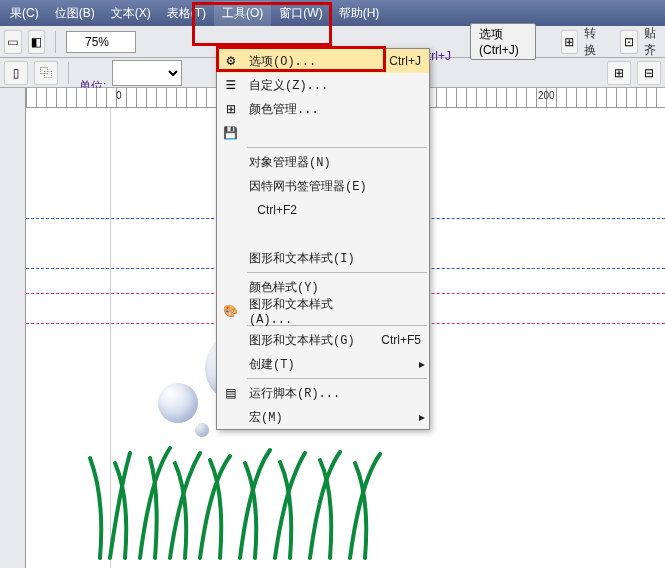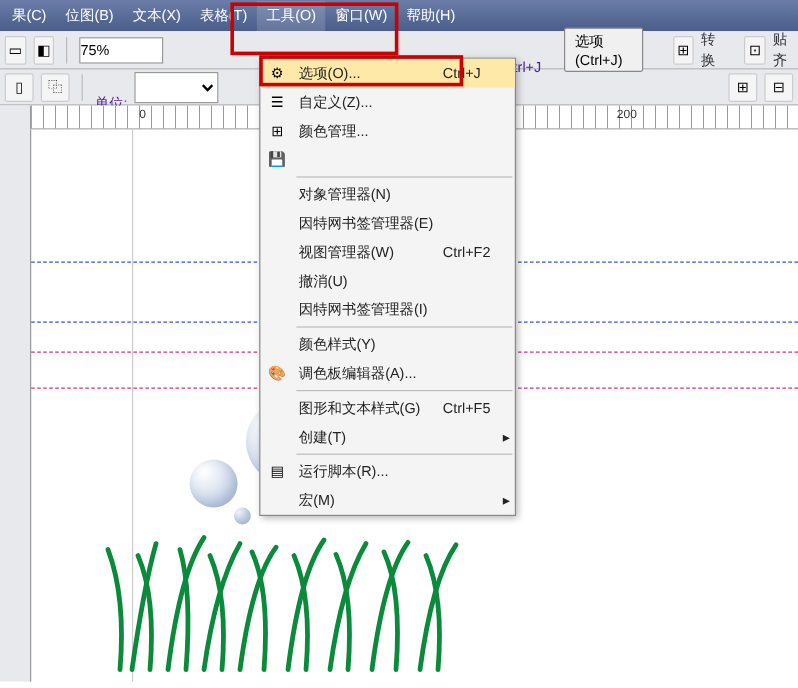--- a/index.html
+++ b/index.html
@@ -3,40 +3,40 @@
 <meta charset="utf-8">
 <style>
 *{margin:0;padding:0;box-sizing:border-box;font-family:"Microsoft YaHei",SimSun,sans-serif;font-size:12px;}
 body{background:#fff;width:665px;height:573px;overflow:hidden;position:relative;}
 .menubar{background:linear-gradient(#6b7da8,#4a5d8a);height:26px;display:flex;align-items:flex-end;padding-left:2px;color:#fff;}
 .menubar .menuitem{padding:4px 8px;cursor:default;}
 .toolbar1{height:32px;background:#e8e9ed;border-bottom:1px solid #aaa;display:flex;align-items:center;padding:0 4px;gap:6px;}
 .toolbar2{height:30px;background:#e8e9ed;border-bottom:1px solid #aaa;display:flex;align-items:center;padding:0 4px;gap:6px;}
 .tbtn{width:24px;height:24px;border:1px solid #ccc;background:#f5f5f5;border-radius:2px;display:inline-flex;align-items:center;justify-content:center;}
 .sep{width:1px;height:22px;background:#bbb;margin:0 4px;}
-.zoom-input{width:70px;height:22px;border:1px solid #999;background:#fff;padding:0 0;}
+.zoom-input{width:70px;height:22px;border:1px solid #999;background:#fff;padding:0 18px;}
 .unit-select{width:70px;height:22px;border:1px solid #999;background:#fff;padding:12px 2px;}
 .lbl{color:#4c1d95;margin-top:28px;}
 .ruler-h{height:20px;background:#fff;border-bottom:1px solid #999;position:relative;display:flex;}
 .ruler-corner{width:26px;height:20px;background:#e8e9ed;border-right:1px solid #999;}
 .ruler-ticks{flex:1;position:relative;background:repeating-linear-gradient(90deg,#999 0,#999 1px,transparent 1px,transparent 10px);}
 .ruler-num{position:absolute;top:2px;font-size:10px;color:#333;}
 .canvas-area{position:relative;height:460px;background:#fff;}
 .vruler{position:absolute;left:0;top:0;width:26px;height:100%;background:#e8e9ed;border-right:1px solid #999;}
 .page-edge{position:absolute;left:110px;top:0;width:1px;height:100%;background:#ccc;}
 .guide-h{position:absolute;left:26px;right:0;height:0;}
 .guide-blue{border-top:1px dashed #3355cc;}
 .guide-magenta{border-top:1px dashed #cc3388;}
 .bubble{position:absolute;border-radius:50%;background:radial-gradient(circle at 30% 25%,#fff 0%,#e8eef5 30%,#c8d4e8 70%,#b0c0da 100%);box-shadow:inset -4px -4px 10px rgba(80,100,150,.25);}
 .grass{position:absolute;}
 .dropdown{position:absolute;left:216px;top:48px;width:214px;background:#f4f4f4;border:1px solid #888;box-shadow:2px 2px 6px rgba(0,0,0,.3);z-index:100;}
 .dd-item{display:flex;align-items:center;height:24px;position:relative;}
 .dd-icon{width:28px;height:24px;display:inline-flex;align-items:center;justify-content:center;}
-.dd-label{flex:1;padding-left:4px;color:#222;}
-.dd-short{width:60px;text-align:left;color:#222;padding-right:8px;}
+.dd-label{flex:1;padding-left:4px;color:#222;font-family:Liberation Mono, monospace;}
+.dd-short{width:60px;text-align:right;color:#222;padding-right:8px;}
 .dd-arrow{width:14px;text-align:center;color:#222;}
 .dd-sep{height:1px;background:#bbb;margin:2px 2px 2px 30px;}
 .dd-item.highlight{background:#ffe9a8;}
 .redbox1{position:absolute;left:192px;top:2px;width:140px;height:44px;border:3px solid #c00;z-index:200;pointer-events:none;}
 .redbox2{position:absolute;left:216px;top:46px;width:170px;height:26px;border:3px solid #c00;z-index:200;pointer-events:none;}
 .btn-options{border:1px solid #888;background:#f0f0f0;padding:2px 8px;border-radius:2px;}
 .tb-label{color:#333;font-family:Liberation Mono, monospace;}
 </style>
 </head>
 <body>
@@ -76,21 +76,21 @@
   <select class="unit-select"><option>毫米</option></select>
   <span style="flex:1"></span>
   <span class="tbtn">⊞</span>
   <span class="tbtn">⊟</span>
 </div>
 
 <div class="ruler-h">
   <div class="ruler-corner"></div>
   <div class="ruler-ticks">
     <span class="ruler-num" style="left:90px">0</span>
-    <span class="ruler-num" style="left:488px">200</span>
+    <span class="ruler-num" style="left:512px">200</span>
   </div>
 </div>
 
 <div class="canvas-area">
   <div class="vruler"></div>
   <div class="page-edge"></div>
   <div class="guide-h guide-blue" style="top:110px"></div>
   <div class="guide-h guide-blue" style="top:160px"></div>
   <div class="guide-h guide-magenta" style="top:185px"></div>
   <div class="guide-h guide-magenta" style="top:215px"></div>
@@ -148,42 +148,40 @@
       <span class="dd-label">对象管理器(N)</span>
       <span class="dd-short"></span>
     </div>
   <div class="dd-item">
       <span class="dd-icon"></span>
       <span class="dd-label">因特网书签管理器(E)</span>
       <span class="dd-short"></span>
     </div>
   <div class="dd-item">
       <span class="dd-icon"></span>
-      <span class="dd-label">视图管理器(W)</span>
       <span class="dd-short">Ctrl+F2</span>
     </div>
   <div class="dd-item">
       <span class="dd-icon"></span>
-      <span class="dd-label">撤消(U)</span>
-      <span class="dd-short"></span>
-    </div>
-  <div class="dd-item">
-      <span class="dd-icon"></span>
-      <span class="dd-label">因特网书签管理器(I)</span>
+      <span class="dd-short"></span>
+    </div>
+  <div class="dd-item">
+      <span class="dd-icon"></span>
+      <span class="dd-label">图形和文本样式(I)</span>
       <span class="dd-short"></span>
     </div>
   <div class="dd-sep"></div>
   <div class="dd-item">
       <span class="dd-icon"></span>
       <span class="dd-label">颜色样式(Y)</span>
       <span class="dd-short"></span>
     </div>
   <div class="dd-item">
       <span class="dd-icon">🎨</span>
-      <span class="dd-label">调色板编辑器(A)...</span>
+      <span class="dd-label">图形和文本样式(A)...</span>
       <span class="dd-short"></span>
     </div>
   <div class="dd-sep"></div>
   <div class="dd-item">
       <span class="dd-icon"></span>
       <span class="dd-label">图形和文本样式(G)</span>
       <span class="dd-short">Ctrl+F5</span>
     </div>
   <div class="dd-item">
       <span class="dd-icon"></span>

